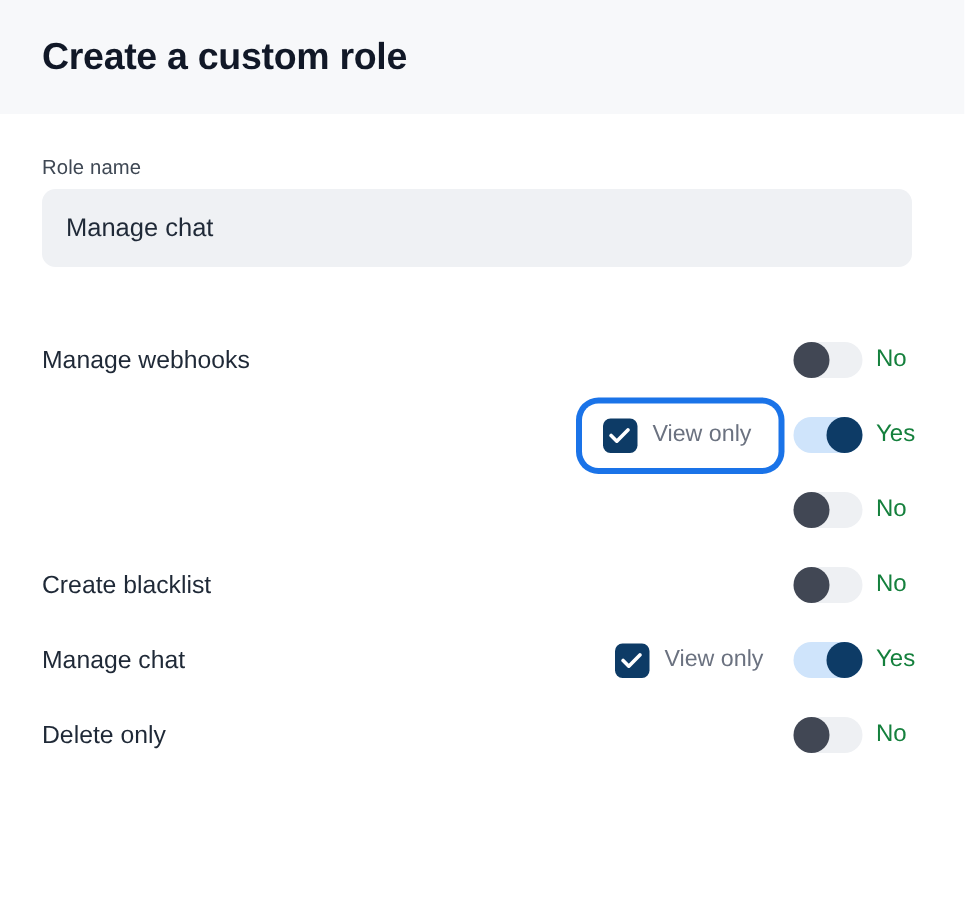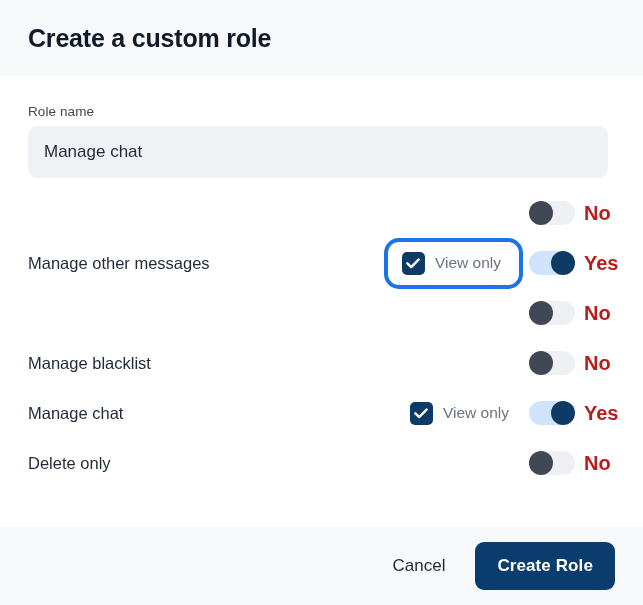--- a/index.html
+++ b/index.html
@@ -45,21 +45,21 @@
   
   .dialog-body {
     flex: 1 1 auto;
     background: #ffffff;
     padding: 28px 28px 0 28px;
     box-sizing: border-box;
     overflow: hidden;
   }
 
   .field-group {
-    margin-bottom: 10px;
+    margin-bottom: 37px;
   }
   .field-label {
     display: block;
     font-size: 13.5px;
     color: #3f4854;
     margin-bottom: 7px;
     letter-spacing: 0.1px;
   }
   .text-input {
     width: 580px;
@@ -155,23 +155,22 @@
   .toggle .knob {
     position: absolute;
     top: 0px;
     width: 24px;
     height: 24px;
     border-radius: 50%;
   }
   .toggle.off .knob { left: 0px;  background: #414754; }
   .toggle.on  .knob { left: 22px; background: #0d3b66; }
   .toggle-text {
-    font-size: 20px;
-    color: #b91c1c;
-    font-weight: bold;
+    font-size: 16px;
+    color: #15803d;
   }
 
   
   .dialog-footer {
     height: 78px;
     background: #f7f8fa;
     display: flex;
     align-items: center;
     justify-content: flex-end;
     padding: 0 28px;
@@ -213,31 +212,31 @@
 
   <div class="dialog-body">
 
     <div class="field-group">
       <label class="field-label">Role name</label>
       <input class="text-input" type="text" value="Manage chat" style="">
     </div>
 
     <div class="perm-list">
         <div class="perm-row">
+          <div class="perm-label">Manage webhooks</div>
           <div class="perm-controls">
             <div class="toggle-cluster">
               <div class="toggle off">
                 <span class="knob"></span>
               </div>
               <span class="toggle-text">No</span>
             </div>
           </div>
         </div>
         <div class="perm-row">
-          <div class="perm-label">Manage other messages</div>
           <div class="perm-controls">
             <div class="viewonly-wrap focused">
               <span class="checkbox">
                 <span>
                   <svg width="14" height="11" viewBox="0 0 14 11" aria-hidden="true">
                     <path d="M1.4 5.3 L5.2 9.1 L12.6 1.6" fill="none" stroke="#ffffff" stroke-width="2.4" stroke-linecap="round" stroke-linejoin="round"></path>
                   </svg>
                 </span>
               </span>
               <span class="viewonly-label">View only</span>
@@ -254,21 +253,21 @@
           <div class="perm-controls">
             <div class="toggle-cluster">
               <div class="toggle off">
                 <span class="knob"></span>
               </div>
               <span class="toggle-text">No</span>
             </div>
           </div>
         </div>
         <div class="perm-row">
-          <div class="perm-label">Manage blacklist</div>
+          <div class="perm-label">Create blacklist</div>
           <div class="perm-controls">
             <div class="toggle-cluster">
               <div class="toggle off">
                 <span class="knob"></span>
               </div>
               <span class="toggle-text">No</span>
             </div>
           </div>
         </div>
         <div class="perm-row">
@@ -300,18 +299,14 @@
                 <span class="knob"></span>
               </div>
               <span class="toggle-text">No</span>
             </div>
           </div>
         </div>
       </div>
 
   </div>
 
-  <div class="dialog-footer">
-    <button class="btn-cancel">Cancel</button>
-    <button class="btn-primary">Create Role</button>
-  </div>
 
 </div>
 
 </body></html>

